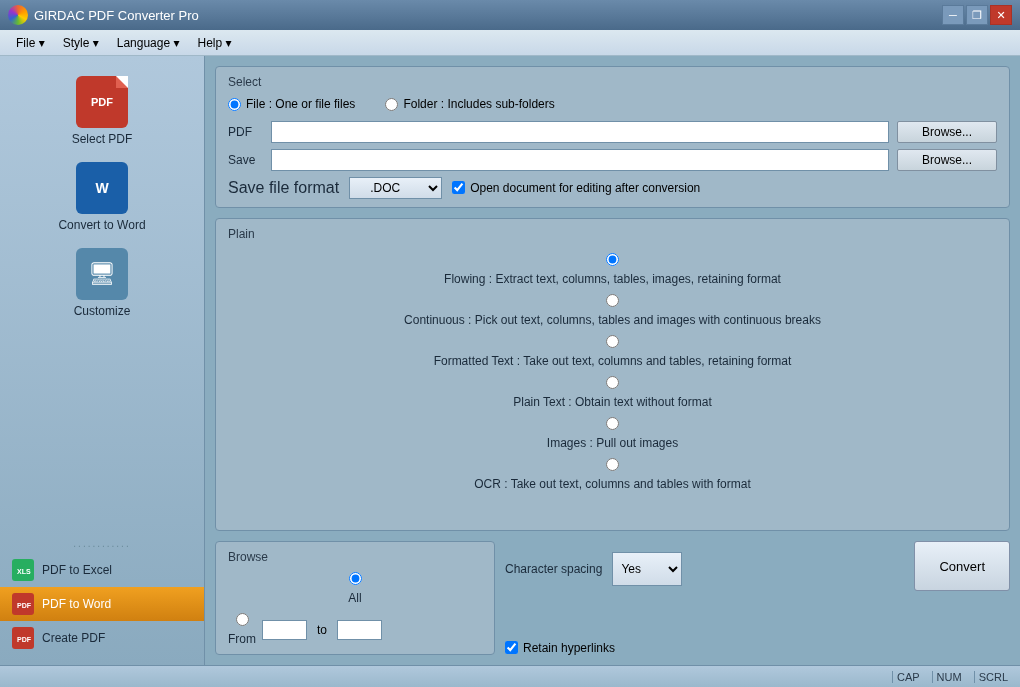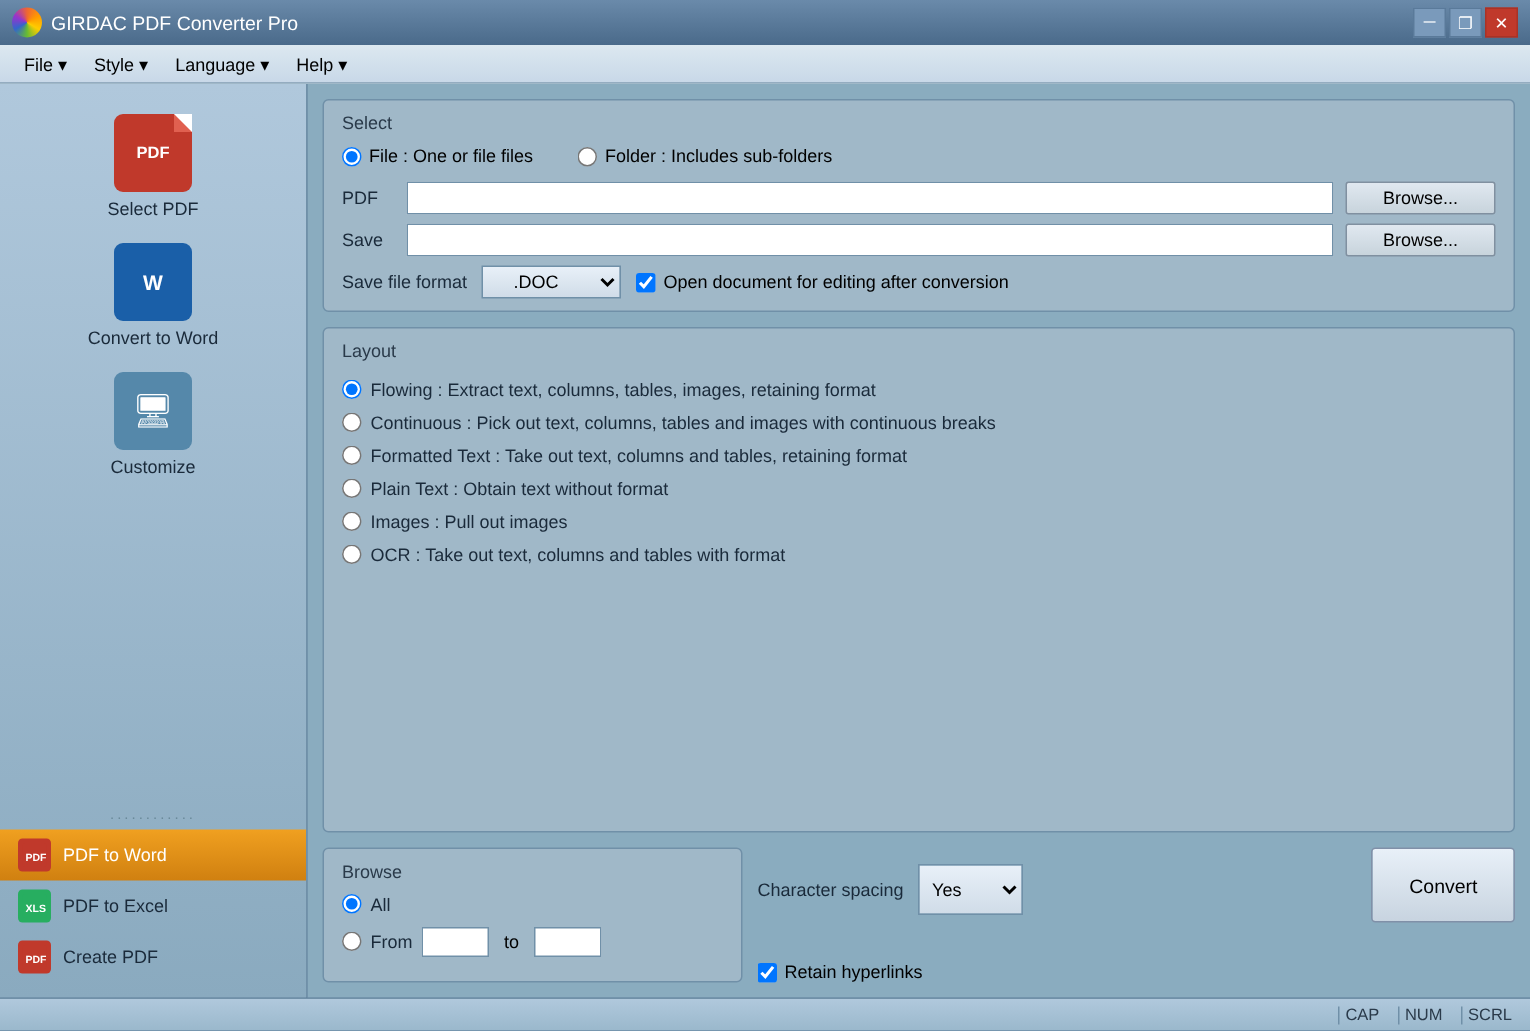--- a/index.html
+++ b/index.html
@@ -267,52 +267,54 @@
       border-radius: 2px;
     }
     .format-row {
       display: flex;
       align-items: center;
       gap: 10px;
       margin-top: 4px;
     }
     .format-label {
       color: #1a2a3a;
-      font-size: 12px;
+      font-size: 16px;
     }
     .format-select {
       height: 22px;
       border: 1px solid #7090a8;
       background: linear-gradient(to bottom, #e8f0f8, #d0dce8);
       padding: 0 16px;
       font-size: 12px;
     }
     .checkbox-option {
       display: flex;
-      align-items: center;
+      align-items: flex-start;
       gap: 5px;
       cursor: pointer;
     }
 
     
     .layout-panel {
       flex: 1;
     }
     .layout-options {
       display: flex;
       flex-direction: column;
       gap: 8px;
       padding: 4px 0;
     }
     .layout-radio {
       display: flex;
+      align-items: center;
       gap: 6px;
       cursor: pointer;
       font-size: 12px;
       color: #1a2a3a;
+      flex-direction: column;
     }
 
     
     .bottom-section {
       display: flex;
       gap: 10px;
       align-items: stretch;
     }
     .pages-panel {
       width: 280px;
@@ -447,37 +449,37 @@
 
       <div class="sidebar-icon-btn">
         <div class="icon-customize">🖥</div>
         <span class="sidebar-label">Customize</span>
       </div>
     </div>
 
     <div class="sidebar-dots">............</div>
 
     <div class="sidebar-nav">
+      <div class="sidebar-nav-item">
+        <div class="nav-icon pdf-excel">
+          <svg width="16" height="16" viewBox="0 0 16 16">
+              <rect width="16" height="16" rx="2" fill="#27ae60"></rect>
+              <text x="2" y="12" font-size="7" fill="white" font-weight="bold">XLS</text>
+            </svg>
+        </div>
+        <span>PDF to Excel</span>
+      </div>
       <div class="sidebar-nav-item active">
         <div class="nav-icon pdf-word">
           <svg width="16" height="16" viewBox="0 0 16 16">
               <rect width="16" height="16" rx="2" fill="#c0392b"></rect>
               <text x="2" y="12" font-size="7" fill="white" font-weight="bold">PDF</text>
             </svg>
         </div>
         <span>PDF to Word</span>
-      </div>
-      <div class="sidebar-nav-item">
-        <div class="nav-icon pdf-excel">
-          <svg width="16" height="16" viewBox="0 0 16 16">
-              <rect width="16" height="16" rx="2" fill="#27ae60"></rect>
-              <text x="2" y="12" font-size="7" fill="white" font-weight="bold">XLS</text>
-            </svg>
-        </div>
-        <span>PDF to Excel</span>
       </div>
       <div class="sidebar-nav-item">
         <div class="nav-icon create-pdf">
           <svg width="16" height="16" viewBox="0 0 16 16">
               <rect width="16" height="16" rx="2" fill="#c0392b"></rect>
               <text x="2" y="12" font-size="7" fill="white" font-weight="bold">PDF</text>
             </svg>
         </div>
         <span>Create PDF</span>
       </div>
@@ -516,21 +518,21 @@
           <option>.RTF</option>
         </select>
         <label class="checkbox-option">
           <input type="checkbox" checked="" style="">
           <span>Open document for editing after conversion</span>
         </label>
       </div>
     </div>
 
     <div class="panel layout-panel">
-      <div class="panel-title">Layout</div>
+      <div class="panel-title">Plain</div>
       <div class="layout-options">
         <label class="layout-radio">
           <input type="radio" name="layout" checked="" style="">
           <span>Flowing :  Extract text, columns, tables, images, retaining format</span>
         </label>
         <label class="layout-radio">
           <input type="radio" name="layout" style="">
           <span>Continuous :  Pick out text, columns, tables and images with continuous breaks</span>
         </label>
         <label class="layout-radio">

